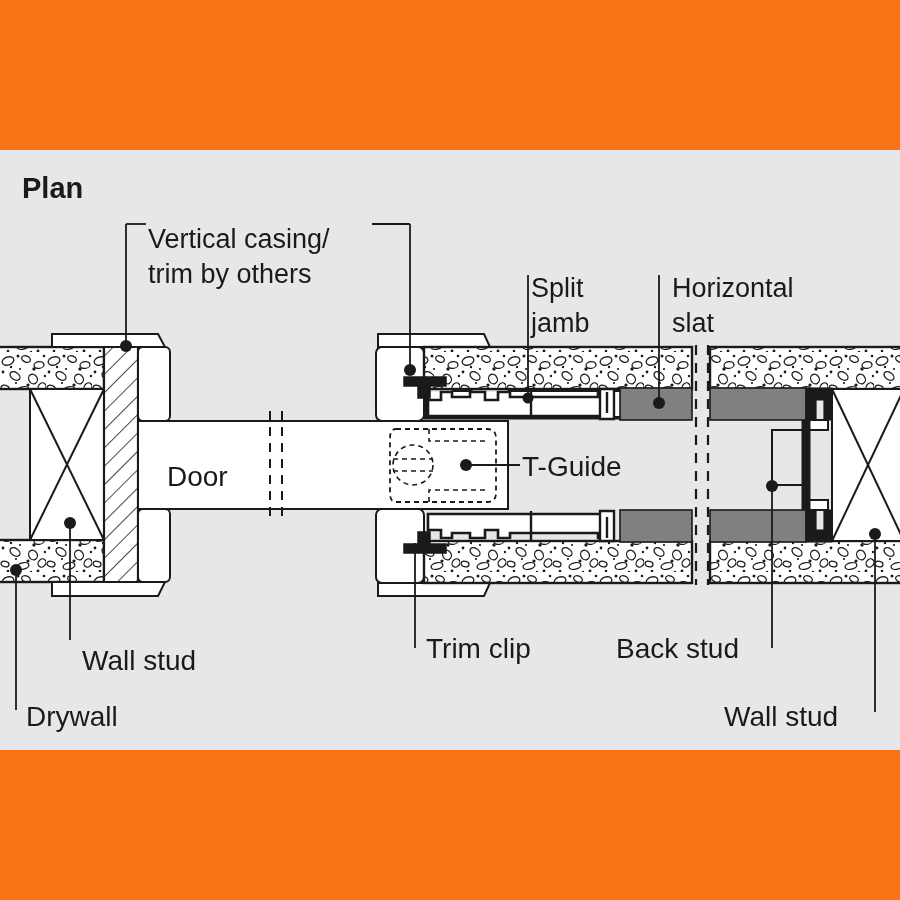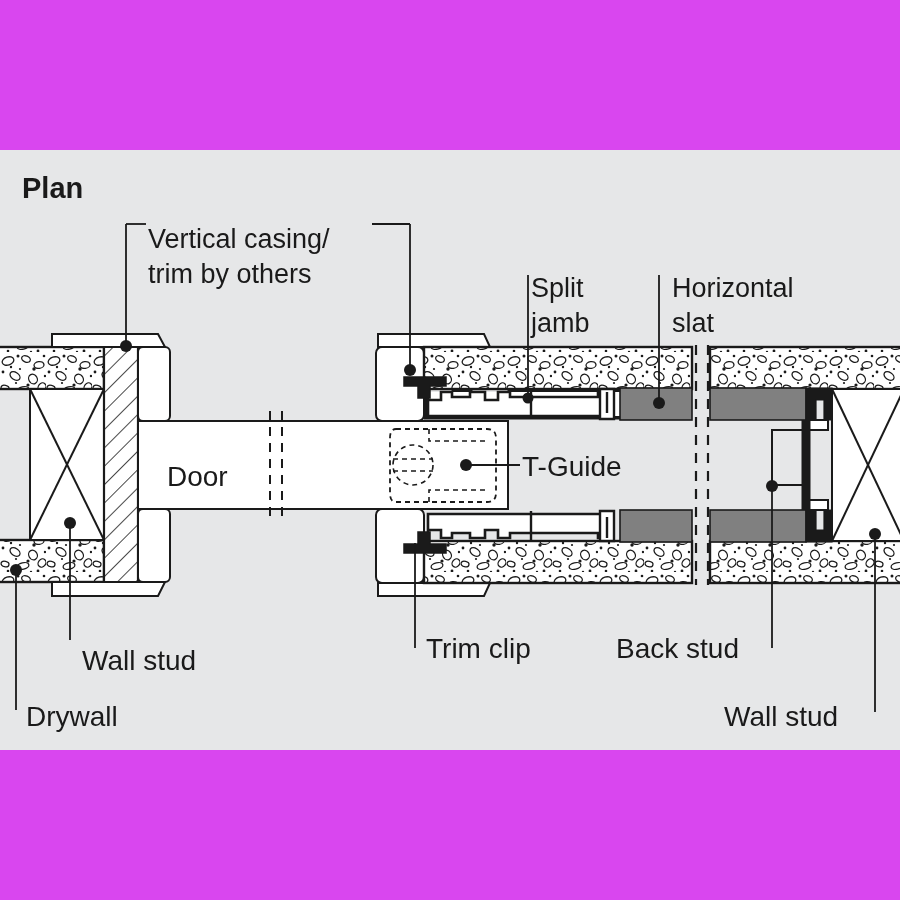--- a/index.html
+++ b/index.html
@@ -1,18 +1,18 @@
 <!DOCTYPE html>
 <html><head>
 <meta charset="utf-8">
 <style>
   html,body{margin:0;padding:0;background:#ffffff;}
   body{width:900px;height:900px;overflow:hidden;
        font-family:"Liberation Sans","DejaVu Sans",sans-serif;}
-  #stage{position:relative;width:900px;height:900px;background:#d946ef;}
+  #stage{position:relative;width:900px;height:900px;background:#f97316;}
   #panel{position:absolute;left:0;top:150px;width:900px;height:600px;background:#e6e7e8;}
   svg{display:block;}
   .lbl{fill:#1a1a1a;font-family:"Liberation Sans","DejaVu Sans",sans-serif;}
 </style>
 </head>
 <body>
 
 <div id="stage">
   <div id="panel"></div>
 

